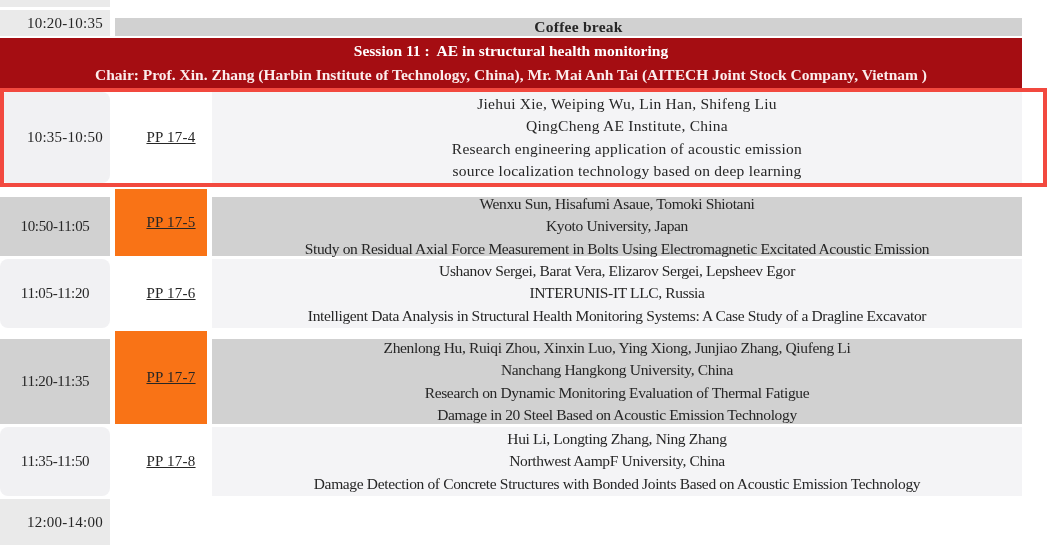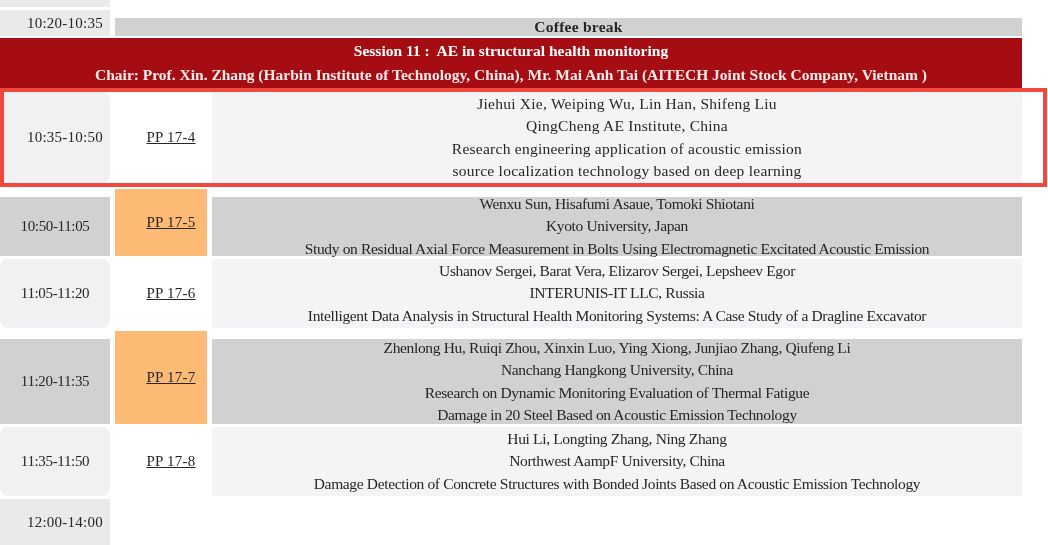--- a/index.html
+++ b/index.html
@@ -20,21 +20,21 @@
   .c-code{width:92px;flex:none;font-size:15px;letter-spacing:.4px;text-decoration:underline;}
   .c-body{flex:1;font-size:15.5px;line-height:22.5px;}
   .c-merged{flex:1;font-size:15.5px;font-weight:bold;}
 
   
   .bg-gray{background:#d1d1d1;margin-top:8px;}
   .bg-time-lt{background:#eaeaea;}
   .bg-row-lt{background:#f4f4f6;}
   .bg-time-row-lt{background:#f1f1f3;border-radius:8px;}
   .bg-pp-white{background:#ffffff;}
-  .bg-pp-gray{background:#fdba74;}
+  .bg-pp-gray{background:#f97316;}
 
   .wide{letter-spacing:.25px;padding-left:20px;}
   .condensed{letter-spacing:-0.35px;}
 
   .sliver{height:7px;margin-bottom:3px;}
   .row-coffee{height:26px;margin-bottom:2px;}
 
   .banner{
     width:1022px;height:50px;margin-bottom:0;
     display:flex;flex-direction:column;align-items:center;justify-content:center;

